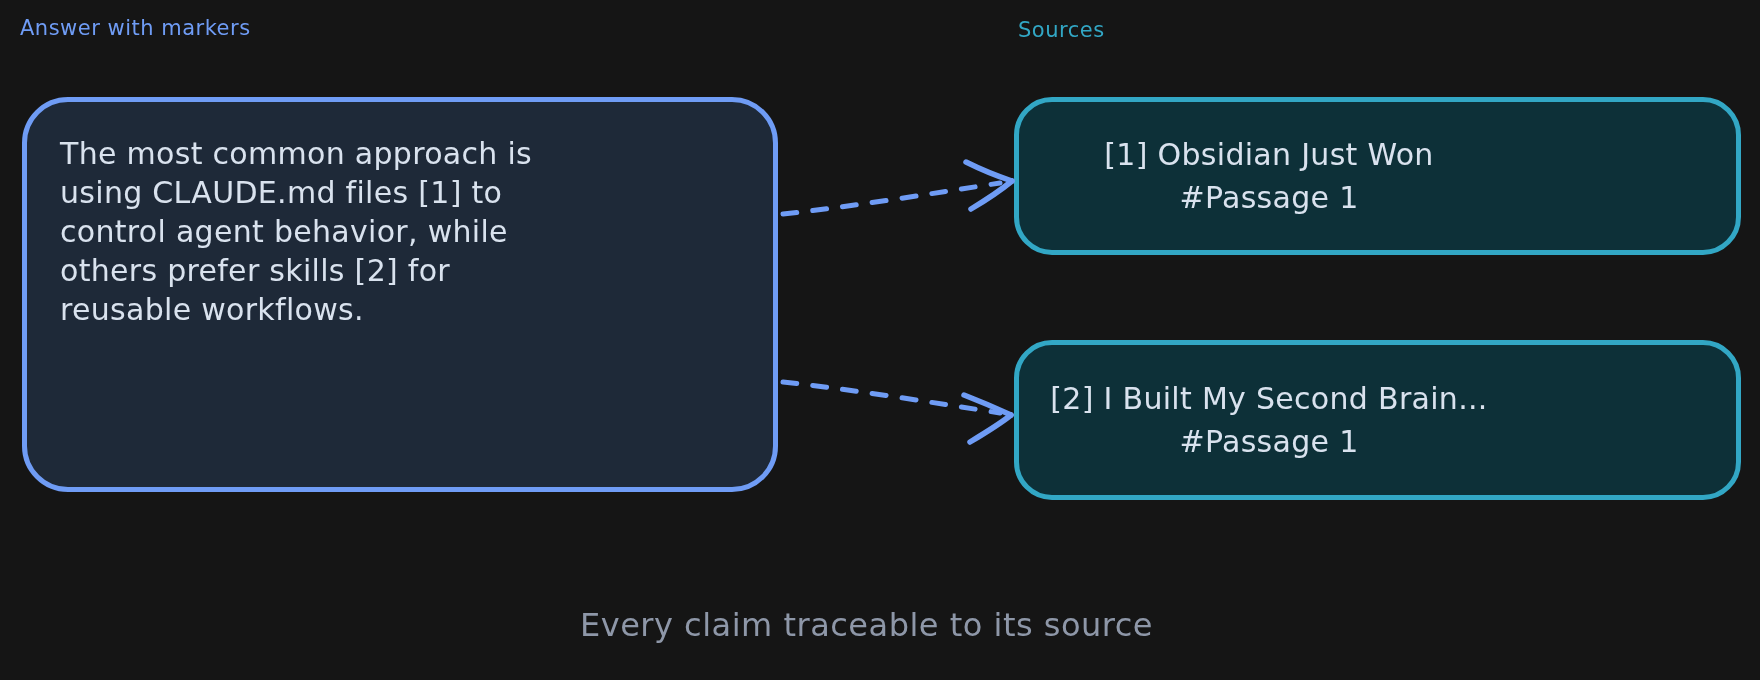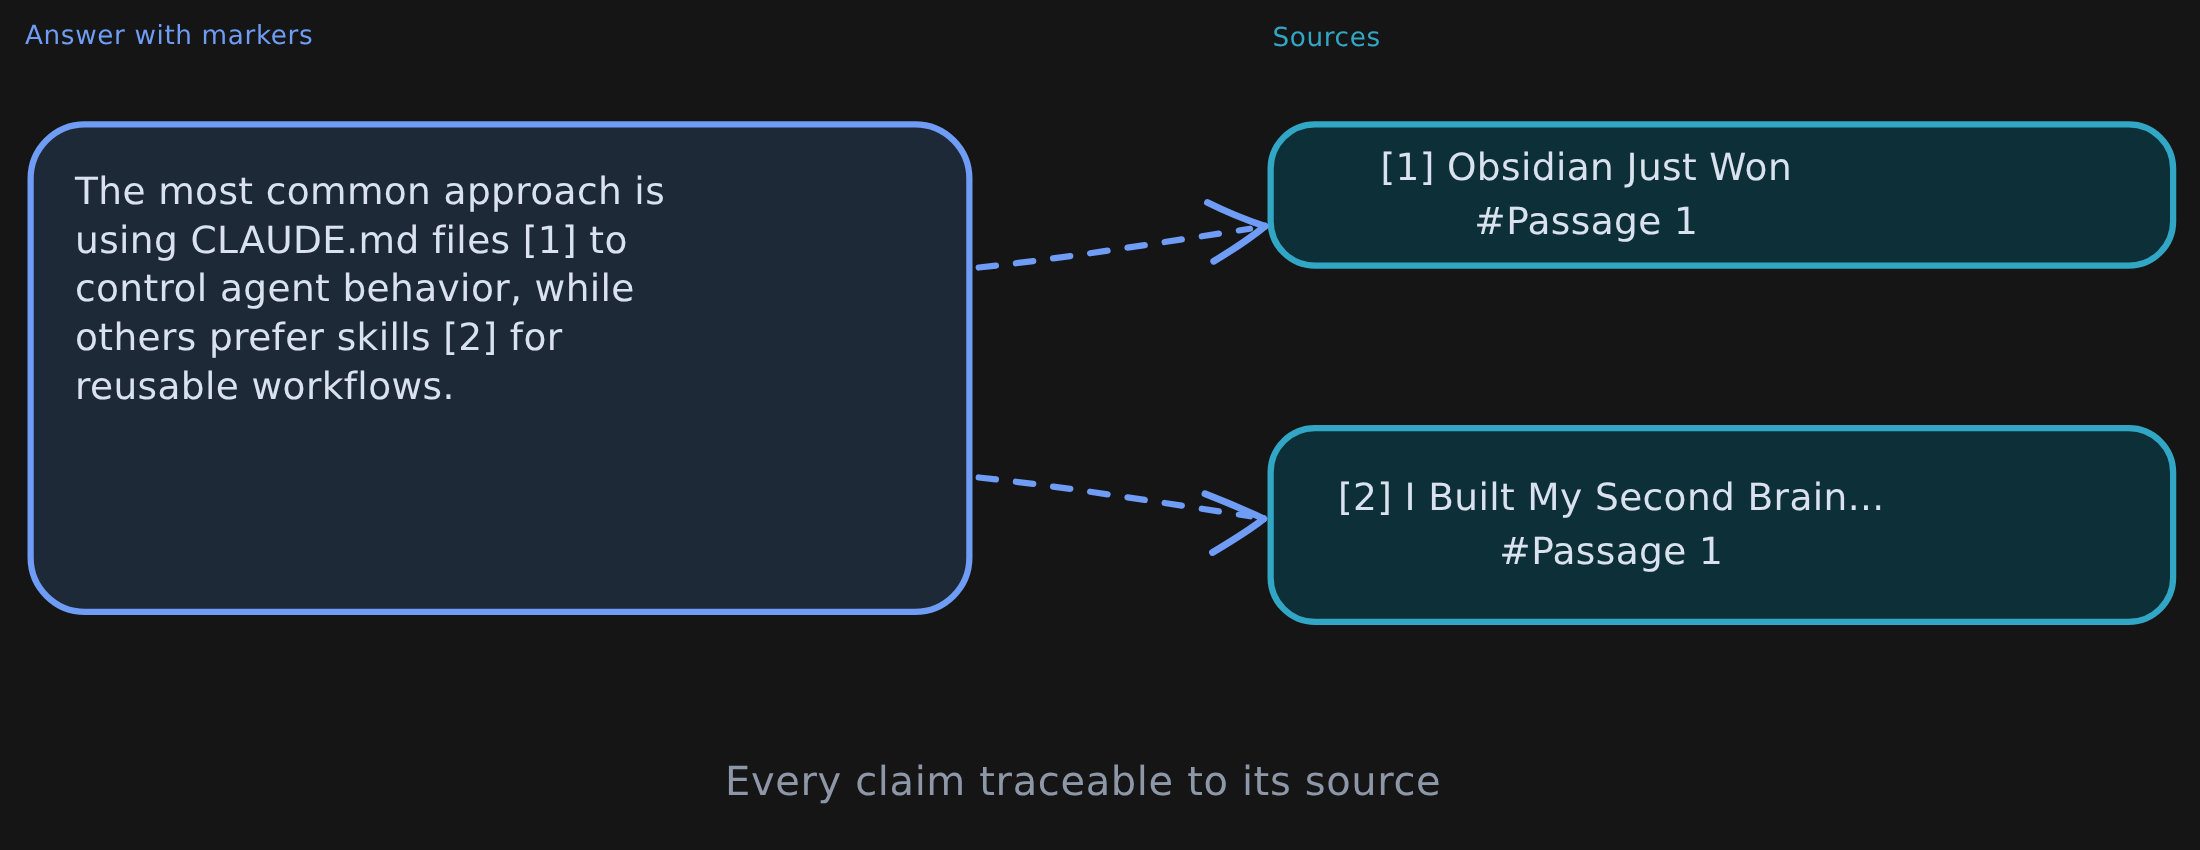--- a/index.html
+++ b/index.html
@@ -66,22 +66,22 @@
     position: absolute;
     left: 1014px;
     width: 727px;
     background: var(--source-fill);
     border: 5px solid var(--source-accent);
     border-radius: 38px;
     display: flex;
     flex-direction: column;
     justify-content: center;
   }
-  .source-card-1 { top: 97px;  height: 118px; }
-  .source-card-2 { top: 340px; height: 160px; padding-left: 20px; }
+  .source-card-1 { top: 97px;  height: 158px; }
+  .source-card-2 { top: 340px; height: 160px; }
   .source-text {
     width: 500px;
     margin-left: 0;
     text-align: center;
     color: var(--text-light);
     font-size: 30px;
     line-height: 43px;
     letter-spacing: 0.3px;
   }
   .arrows {

